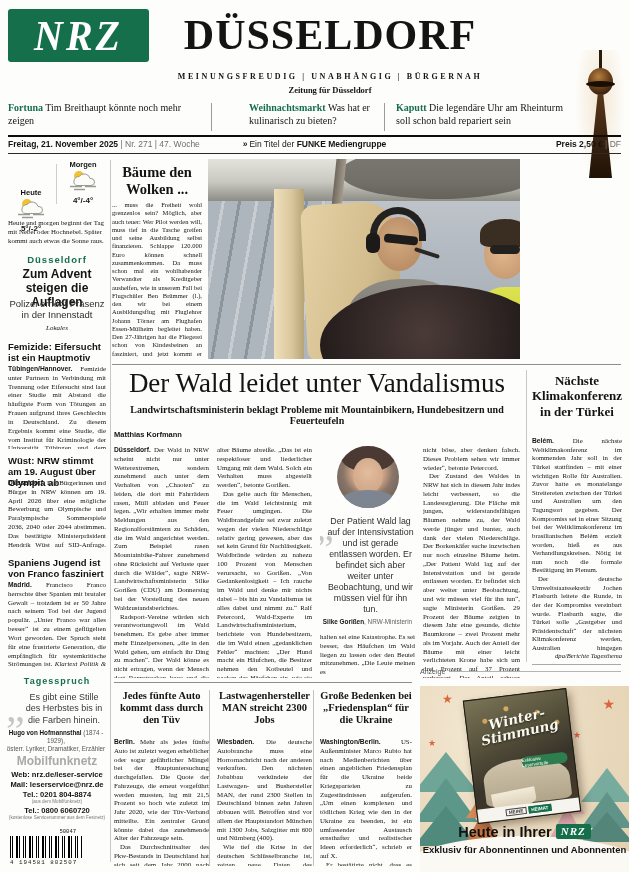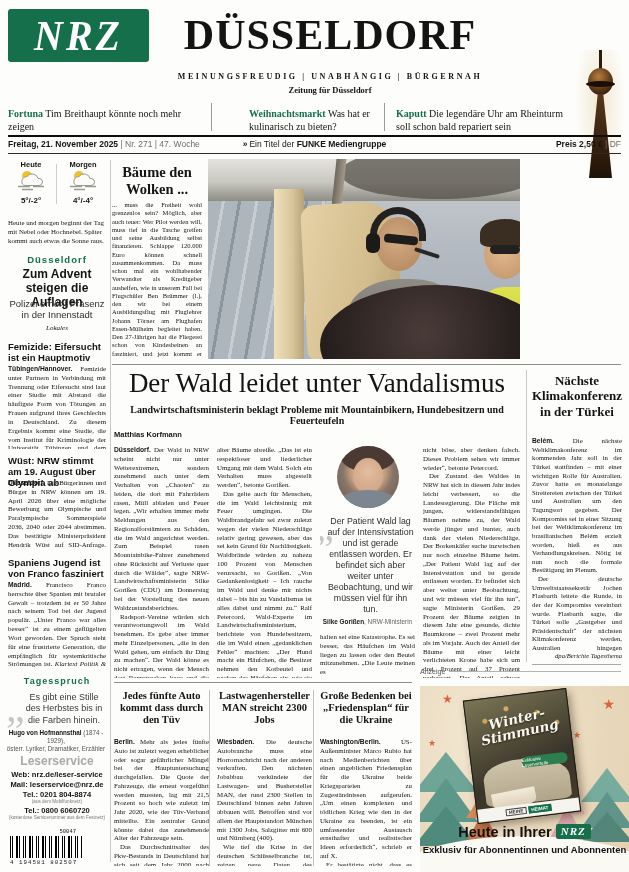--- a/index.html
+++ b/index.html
@@ -25,21 +25,21 @@
   #tower .glow { position:absolute; inset:0; background:radial-gradient(ellipse at 50% 40%, #f3e7d2 0%, #fdfdfb 75%); }
   #tower .mast { position:absolute; left:23px; top:0; width:3px; height:26px; background:#2b1a0e; }
   #tower .ball { position:absolute; left:12px; top:18px; width:25px; height:27px; border-radius:50%;
                  background:radial-gradient(circle at 42% 32%, #b5803f 0%, #6b431d 45%, #2c1a0b 85%); }
   #tower .ring { position:absolute; left:10px; top:31px; width:29px; height:6px; border-radius:50%; background:#190e05; }
   #tower .shaft { position:absolute; left:13px; top:44px; width:23px; height:84px;
                   background:linear-gradient(180deg,#57361a 0%, #3a2310 55%, #1f1206 100%);
                   clip-path:polygon(38% 0, 62% 0, 100% 100%, 0 100%); }
 
   
-  .teaser { top:107px; font-size:10px; line-height:1.3; }
+  .teaser { top:101px; font-size:10px; line-height:1.3; }
   #teaser-1 { left:8px;  width:198px; }
   #teaser-2 { left:224px; width:152px;margin-left:25px; }
   #teaser-3 { left:396px; width:180px; }
   .teaser b { color:#156f4b; }
   .tsep { top:103px; width:1px; height:28px; background:#9b9b9b; }
   #tsep-1 { left:211px; } #tsep-2 { left:384px; }
 
   #rule-thick { left:8px; top:135px; width:613px; height:2px; background:#0d0d0d; }
   #dateline { left:8px; top:139px; width:613px; height:13px; font-size:8.5px; }
   #dl-left { position:absolute; left:0; top:0; }
@@ -53,21 +53,21 @@
 
   
   #vd1 { left:110px; top:160px; width:1px; height:702px; background:#c9c9c4; }
   #vd2 { left:526px; top:370px; width:1px; height:292px; background:#c9c9c4; }
   .vdb { top:690px; width:1px; height:176px; background:#c2c2bd; }
   #vdb1 { left:209px; } #vdb2 { left:313px; }
 
   
   #weather { left:8px; top:160px; width:98px; height:58px; }
   .wcell { position:absolute; top:0; width:46px; text-align:center; font-family:"Liberation Sans", sans-serif; }
-  #wc1 { left:0; } #wc2 { left:52px; }
+  #wc1 { left:0;margin-top:28px; } #wc2 { left:52px; }
   .wlabel { font-size:7.5px; font-weight:bold; }
   .wtemp { font-size:8px; font-weight:bold; margin-top:1px; }
   #wsep { position:absolute; left:48px; top:4px; width:1px; height:40px; background:#cfcfca; }
   #weather-text { left:8px; top:219px; width:98px; height:32px; font-size:6.9px; line-height:1.3; }
 
   #dus-label { left:8px; top:254px; width:98px; font-family:"Liberation Sans", sans-serif;
                font-weight:bold; font-size:9.5px; letter-spacing:1px; color:#156f4b; text-align:center; }
   #advent-title { left:6px; top:268px; width:102px; font-family:"Liberation Sans", sans-serif;
                   font-weight:bold; font-size:12px; line-height:1.15; text-align:center; }
   #advent-sub { left:8px; top:298px; width:98px; font-family:"Liberation Sans", sans-serif;
@@ -334,21 +334,21 @@
   </div>
 
   <div class="abs" id="tagesspruch-label">Tagesspruch</div>
   <div class="abs" id="qmark">„</div>
   <div class="abs" id="quote-text">Es gibt eine Stille des Herbstes bis in die Farben hinein.</div>
   <div class="abs" id="quote-author">
     <b>Hugo von Hofmannsthal</b><span> (1874 - 1929),</span><br>
     <span>österr. Lyriker, Dramatiker, Erzähler</span>
   </div>
 
-  <div class="abs" id="leserservice-label">Leserservice</div>
+  <div class="abs" id="leserservice-label">Mobilfunknetz</div>
   <div class="abs ls-line" id="ls-web">Web: nrz.de/leser-service</div>
   <div class="abs ls-line" id="ls-mail">Mail: leserservice@nrz.de</div>
   <div class="abs ls-line" id="ls-tel1">Tel.: 0201 804-8874</div>
   <div class="abs ls-note" id="ls-note1">(aus dem Mobilfunknetz)</div>
   <div class="abs ls-line" id="ls-tel2">Tel.: 0800 6060720</div>
   <div class="abs ls-note" id="ls-note2">(kostenlose Servicenummer aus dem Festnetz)</div>
 
   <div class="abs" id="barcode">
     <div class="num-top">50047</div>
     <div class="lines"></div>

